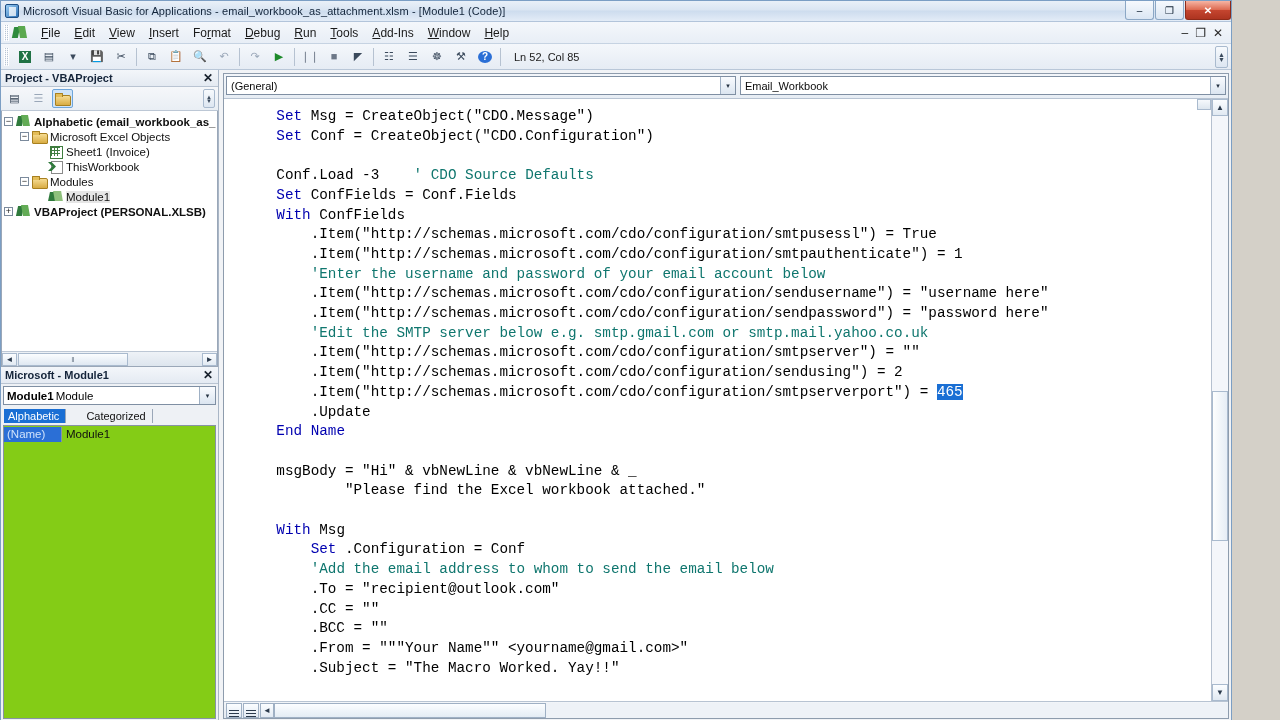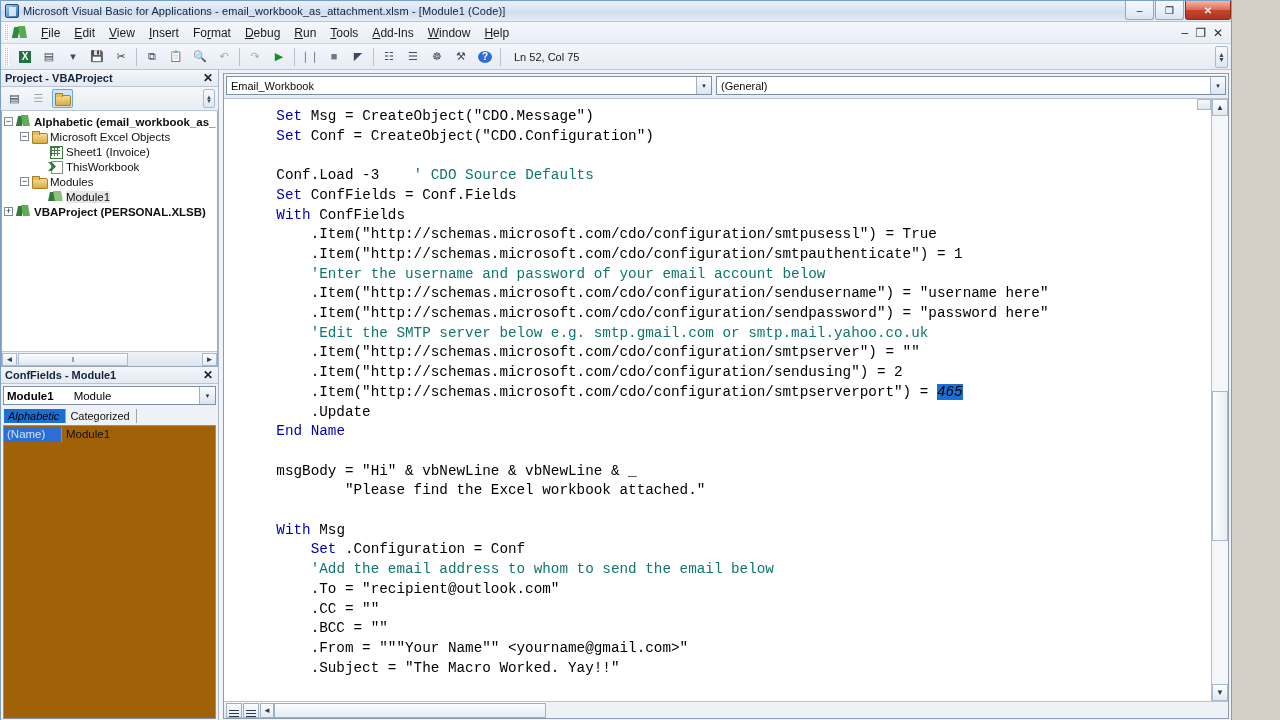--- a/index.html
+++ b/index.html
@@ -138,24 +138,24 @@
     background:linear-gradient(#eef2f7,#dde5ee); border-top:1px solid #bcc7d5; display:flex;align-items:center;}
   .tsarrow{width:15px;height:13px;display:flex;align-items:center;justify-content:center;
     font-size:8px;color:#2b3a4c;background:linear-gradient(#fbfdff,#e2eaf3);border:1px solid #a9bace;}
   .tsthumb{ width:110px;height:13px;margin-left:1px;background:linear-gradient(#fbfdff,#dfe8f2);
     border:1px solid #a9bace; display:flex;align-items:center;justify-content:center;font-size:8px;color:#6b7888;}
   .propbox{ display:flex; flex-direction:column; }
   .propcombo{ height:19px; margin:2px 2px 1px 2px; background:#fff; border:1px solid #7f8fa3;
      display:flex;align-items:center; padding-left:3px; font-size:11.5px;}
   .propcombo .arrow{ margin-left:auto; width:16px;height:17px;background:linear-gradient(#f9fbfe,#dbe5f0);
      border-left:1px solid #9fb0c4; display:flex;align-items:center;justify-content:center;font-size:7px;color:#243242;}
-  .ptabs{ display:flex; height:17px; align-items:flex-end; padding-left:3px; gap:0; }
+  .ptabs{ display:flex; height:17px; align-items:flex-end; padding-left:3px; gap:16px; }
   .ptab{ font-size:11px; padding:1px 6px 1px 4px; border-right:1px solid #9aa7b8; color:#101010;}
   .ptab.sel{ font-weight:normal; }
-  .pgrid{ flex:1; margin:2px; background:#a16207; border:1px solid #8793a4; overflow:hidden;}
+  .pgrid{ flex:1; margin:2px; background:#84cc16; border:1px solid #8793a4; overflow:hidden;}
   .prow{ display:flex; height:16px; align-items:center; font-size:11.5px; }
   .pkey{ width:58px; flex:0 0 58px; background:#2b6fd6; color:#cfe2fb; padding-left:3px;
          border-right:1px solid #8793a4; height:15px; display:flex;align-items:center;}
   .pval{ padding-left:4px; color:#101010; }
 
   
   .codewin{ flex:1; display:flex; flex-direction:column;
     border:1px solid #8e9cad; background:#fff; position:relative;}
   .combobar{ display:flex; gap:4px; padding:2px 2px 3px 2px;
      background:linear-gradient(180deg,#f3f6fa,#e7edf4); border-bottom:1px solid #b7c3d2;}
@@ -167,21 +167,21 @@
      border-left:1px solid #9fb0c4; display:flex;align-items:center;justify-content:center;font-size:7px;color:#243242;}
 
   .codearea{ flex:1; position:relative; overflow:hidden; background:#fff; }
   pre.code{
     margin:0; padding:8px 0 0 18px;
     font-family:"Liberation Mono","DejaVu Sans Mono",monospace;
     font-size:14.3px; line-height:19.7px; color:#000; white-space:pre;
   }
   .kw{ color:#0000b0; }
   .cm{ color:#0f766e; }
-  .sel{ background:#1a6fd4; color:#000000;font-style:italic; }
+  .sel{ background:#1a6fd4; color:#ffffff; }
 
   .vscroll{ position:absolute; top:0; right:0; width:17px; bottom:0;
     background:#f0f3f7; border-left:1px solid #b5c0cf; display:flex; flex-direction:column;}
   .vsbtn{ height:17px; background:linear-gradient(#fbfdff,#e1e9f2); border:1px solid #a9bace;
     display:flex;align-items:center;justify-content:center;font-size:8px;color:#2b3a4c;}
   .vstrack{ flex:1; position:relative; background:#f4f6fa;}
   .vsthumb{ position:absolute; left:0; right:0; top:275px; height:150px;
     background:linear-gradient(90deg,#fdfefe,#e6edf5); border:1px solid #a9bace;}
 
   .hsplit{ position:absolute; right:17px; top:0; width:14px; height:11px;
@@ -300,21 +300,21 @@
           <span style="font-size: 11px; line-height: 1; color: rgb(59, 74, 92);">☸</span>
         </div>
         <div class="tb">
           <span style="font-size: 11px; line-height: 1; color: rgb(59, 74, 92);">⚒</span>
         </div>
         <div class="tb">
           <span style="font-size: 10px; line-height: 1; color: rgb(255, 255, 255); background: rgb(43, 111, 214); border-radius: 50%; padding: 1px 4px; font-weight: bold;">?</span>
         </div>
         <div class="tsep"></div>
       </div>
-    <div class="lncol">Ln 52, Col 75</div>
+    <div class="lncol">Ln 52, Col 85</div>
     <div class="tbspin">
       <span>▲</span>
       <span>▼</span>
     </div>
   </div>
 
   <div class="body">
 
     <div class="leftcol">
 
@@ -387,50 +387,50 @@
             <div class="tsarrow">◄</div>
             <div class="tsthumb">‖</div>
             <div style="flex:1"></div>
             <div class="tsarrow">►</div>
           </div>
         </div>
       </div>
 
       <div class="propbox" style="flex:1;">
         <div class="panel-title">
-          <span>ConfFields - Module1</span>
+          <span>Microsoft - Module1</span>
           <span class="x">✕</span>
         </div>
         <div class="propcombo">
           <b>Module1</b>
-          <span style="margin-left:20px">Module</span>
+          <span style="margin-left:2px">Module</span>
           <span class="arrow">▾</span>
         </div>
         <div class="ptabs">
           <div class="ptab sel">Alphabetic</div>
           <div class="ptab">Categorized</div>
         </div>
         <div class="pgrid">
           <div class="prow">
             <div class="pkey">(Name)</div>
             <div class="pval">Module1</div>
           </div>
         </div>
       </div>
     </div>
 
     <div class="rightcol">
       <div class="codewin">
         <div class="combobar">
+          <div class="combo left">
+            <span>(General)</span>
+            <span class="arrow">▾</span>
+          </div>
           <div class="combo right">
             <span>Email_Workbook</span>
-            <span class="arrow">▾</span>
-          </div>
-          <div class="combo left">
-            <span>(General)</span>
             <span class="arrow">▾</span>
           </div>
         </div>
 
         <div class="codearea">
           <pre class="code" id="code-text"><span>    </span><span class="kw">Set</span><span> Msg = CreateObject("CDO.Message")</span>
 <span>    </span><span class="kw">Set</span><span> Conf = CreateObject("CDO.Configuration")</span>
 
 <span>    Conf.Load -3    </span><span class="cm">' CDO Source Defaults</span>
 <span>    </span><span class="kw">Set</span><span> ConfFields = Conf.Fields</span>

